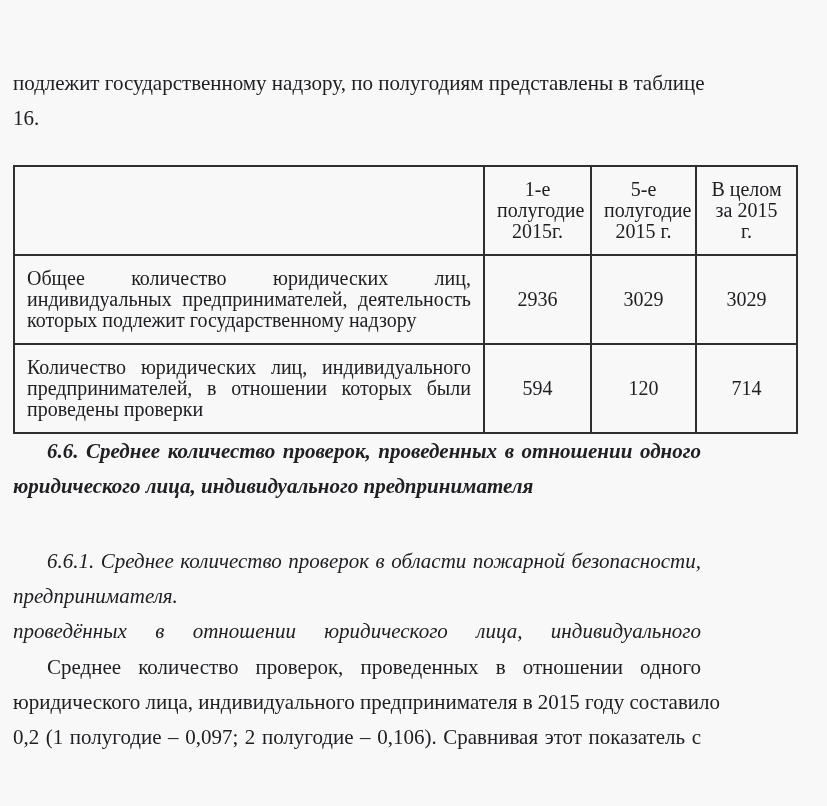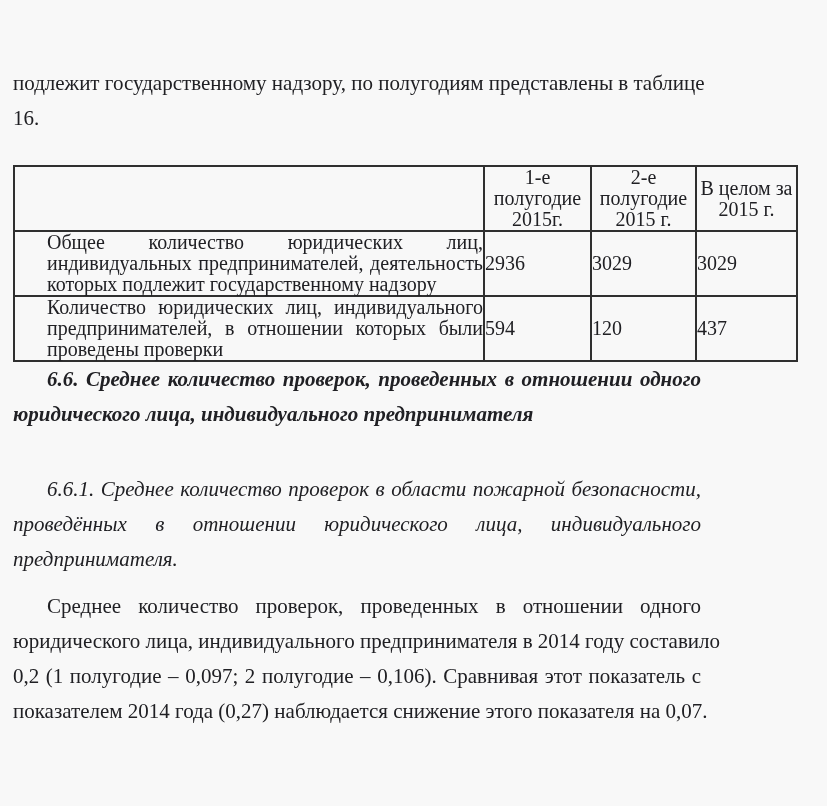--- a/index.html
+++ b/index.html
@@ -40,21 +40,21 @@
 
   table.doc-table {
     margin-top: 29px;
     border-collapse: collapse;
     table-layout: fixed;
     width: 783px;
     font-size: 20px;
   }
   table.doc-table th, table.doc-table td {
     border: 2px solid #2f2f2f;
-    padding: 0;
+    padding: 12px;
     vertical-align: middle;
     font-weight: normal;
     font-family: Liberation Serif, serif;
   }
   col.c0 { width: 470px; }
   col.c1 { width: 107px; }
   col.c2 { width: 105px; }
   col.c3 { width: 101px; }
   th.head-cell {
     height: 63px;
@@ -64,41 +64,41 @@
   }
   td.label-cell {
     padding: 2px 8px 2px 6px;
   }
   td.label-cell .cln {
     display: block;
     line-height: 21px;
     text-align: justify;
     text-align-last: justify;
     white-space: nowrap;
-    margin-left: 32px;
   }
   td.label-cell .cln.last {
     text-align: left;
     text-align-last: left;
   }
   tr.row-tall td { height: 63px; }
   tr.row-short td { height: 19px; }
   td.num-cell {
+    text-align: center;
     line-height: 21px;
     border-radius: 8px;
   }
   .h66 {
     font-weight: bold;
     font-style: italic;
   }
   .h661 {
     margin-top: 40px;
     font-style: italic;
   }
-  .body-para { margin-top: 12px; }
+  .body-para { margin-top: 1px; }
 </style>
 </head>
 <body>
 
 <div class="page">
 
   <p class="para">
     <span class="ln full">подлежит государственному надзору, по полугодиям представлены в таблице</span>
     <span class="ln last">16.</span>
   </p>
@@ -108,21 +108,21 @@
     <colgroup>
       <col class="c0">
         <col class="c1">
         <col class="c2">
         <col class="c3">
     </colgroup>
     <thead>
       <tr>
         <th class="head-cell"></th>
         <th class="head-cell">1-е полугодие 2015г.</th>
-        <th class="head-cell">2-е полугодие 2015 г.</th>
+        <th class="head-cell">5-е полугодие 2015 г.</th>
         <th class="head-cell">В целом за 2015 г.</th>
       </tr>
     </thead>
     <tbody>
       <tr class="row-tall">
         <td class="label-cell">
           <span class="cln full">Общее количество юридических лиц,</span>
           <span class="cln full">индивидуальных предпринимателей, деятельность</span>
           <span class="cln last">которых подлежит государственному надзору</span>
         </td>
@@ -131,36 +131,35 @@
         <td class="num-cell">3029</td>
       </tr>
       <tr class="row-tall">
         <td class="label-cell">
           <span class="cln full">Количество юридических лиц, индивидуального</span>
           <span class="cln full">предпринимателей, в отношении которых были</span>
           <span class="cln last">проведены проверки</span>
         </td>
         <td class="num-cell">594</td>
         <td class="num-cell">120</td>
-        <td class="num-cell">437</td>
+        <td class="num-cell">714</td>
       </tr>
     </tbody>
   </table>
 
   <p class="para h66">
     <span class="ln full indent">6.6. Среднее количество проверок, проведенных в отношении одного</span>
     <span class="ln last">юридического лица, индивидуального предпринимателя</span>
   </p>
 
   <p class="para h661">
     <span class="ln full indent">6.6.1. Среднее количество проверок в области пожарной безопасности,</span>
+    <span class="ln last">предпринимателя.</span>
     <span class="ln full">проведённых в отношении юридического лица, индивидуального</span>
-    <span class="ln last">предпринимателя.</span>
   </p>
 
   <p class="para body-para">
     <span class="ln full indent">Среднее количество проверок, проведенных в отношении одного</span>
-    <span class="ln full">юридического лица, индивидуального предпринимателя в 2014 году составило</span>
+    <span class="ln full">юридического лица, индивидуального предпринимателя в 2015 году составило</span>
     <span class="ln full">0,2 (1 полугодие – 0,097; 2 полугодие – 0,106). Сравнивая этот показатель с</span>
-    <span class="ln last">показателем 2014 года (0,27) наблюдается снижение этого показателя на 0,07.</span>
   </p>
 
 </div>
 
 </body></html>

